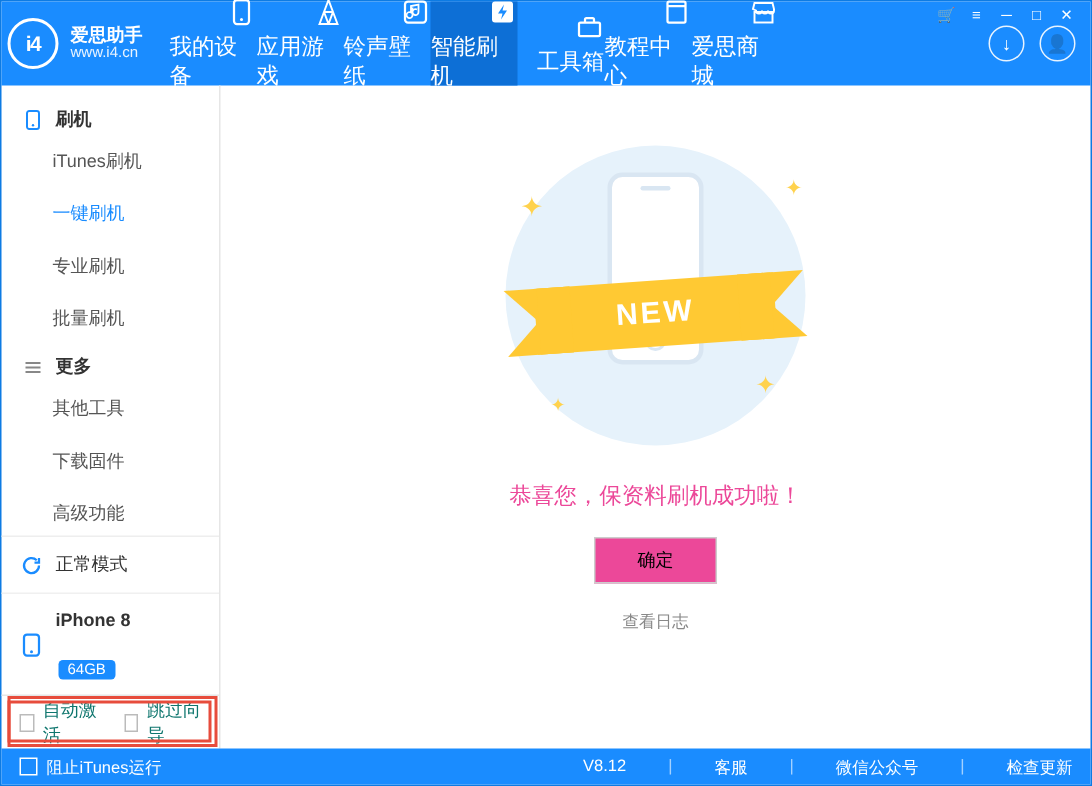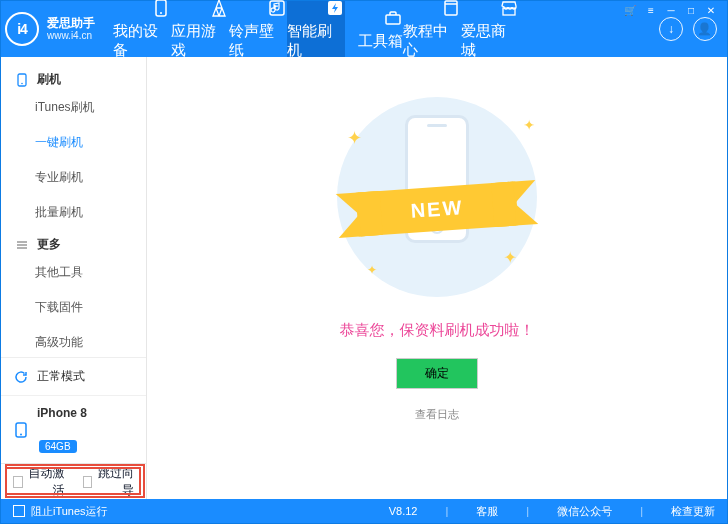--- a/index.html
+++ b/index.html
@@ -35,23 +35,23 @@
   .illus-circle { position:absolute; left:10px; top:0; width:200px; height:200px; border-radius:50%; background:#e6f2fb; }
   .illus-phone { position:absolute; left:78px; top:18px; width:64px; height:128px; background:#fff; border:3px solid #d9e6f2; border-radius:10px; }
   .illus-phone:before { content:""; position:absolute; top:6px; left:50%; transform:translateX(-50%); width:20px; height:3px; background:#d9e6f2; border-radius:2px; }
   .illus-phone:after { content:""; position:absolute; bottom:6px; left:50%; transform:translateX(-50%); width:10px; height:10px; border:2px solid #d9e6f2; border-radius:50%; }
   .ribbon { position:absolute; left:30px; top:90px; width:160px; height:44px; background:#ffc933; transform:rotate(-4deg); display:flex; align-items:center; justify-content:center; color:#fff; font-weight:bold; font-size:20px; letter-spacing:2px; }
   .ribbon:before, .ribbon:after { content:""; position:absolute; top:0; width:0; height:0; border:22px solid #ffc933; }
   .ribbon:before { left:-20px; border-left-color:transparent; }
   .ribbon:after { right:-20px; border-right-color:transparent; }
   .star { position:absolute; color:#ffd24d; }
   .success-text { margin-top:24px; font-size:15px; color:#ec4899; }
-  .confirm-btn { margin-top:18px; border:1px solid #ccc; background:#22c55e; padding:6px 28px; font-size:12px; cursor:pointer; }
+  .confirm-btn { margin-top:18px; border:1px solid #ccc; background:#ec4899; padding:6px 28px; font-size:12px; cursor:pointer; }
   .log-link { margin-top:18px; font-size:11px; color:#888; cursor:pointer; }
-  .footer-opts { height:36px; border-top:1px solid #e6e6e6; display:flex; align-items:center; padding:0 12px; gap:18px; color:#0f172a;text-align:right; }
+  .footer-opts { height:36px; border-top:1px solid #e6e6e6; display:flex; align-items:center; padding:0 12px; gap:18px; color:#0f766e; }
   .red-box { position:absolute; border:2px solid #e74c3c; pointer-events:none; }
   .chk { display:inline-flex; align-items:center; gap:6px; cursor:pointer; }
   .chk-box { width:12px; height:12px; border:1px solid #bbb; display:inline-block; }
   .statusbar { height:24px; background:#1a8cff; color:#fff; font-size:11px; display:flex; align-items:center; padding:0 12px; gap:8px; }
   .statusbar .sep { opacity:.6; margin:0 4px; }
   .statusbar .right { margin-left:auto; display:flex; align-items:center; gap:24px; }
   .relwrap { position:relative; }
   svg { display:block; }
 </style>
 </head>

